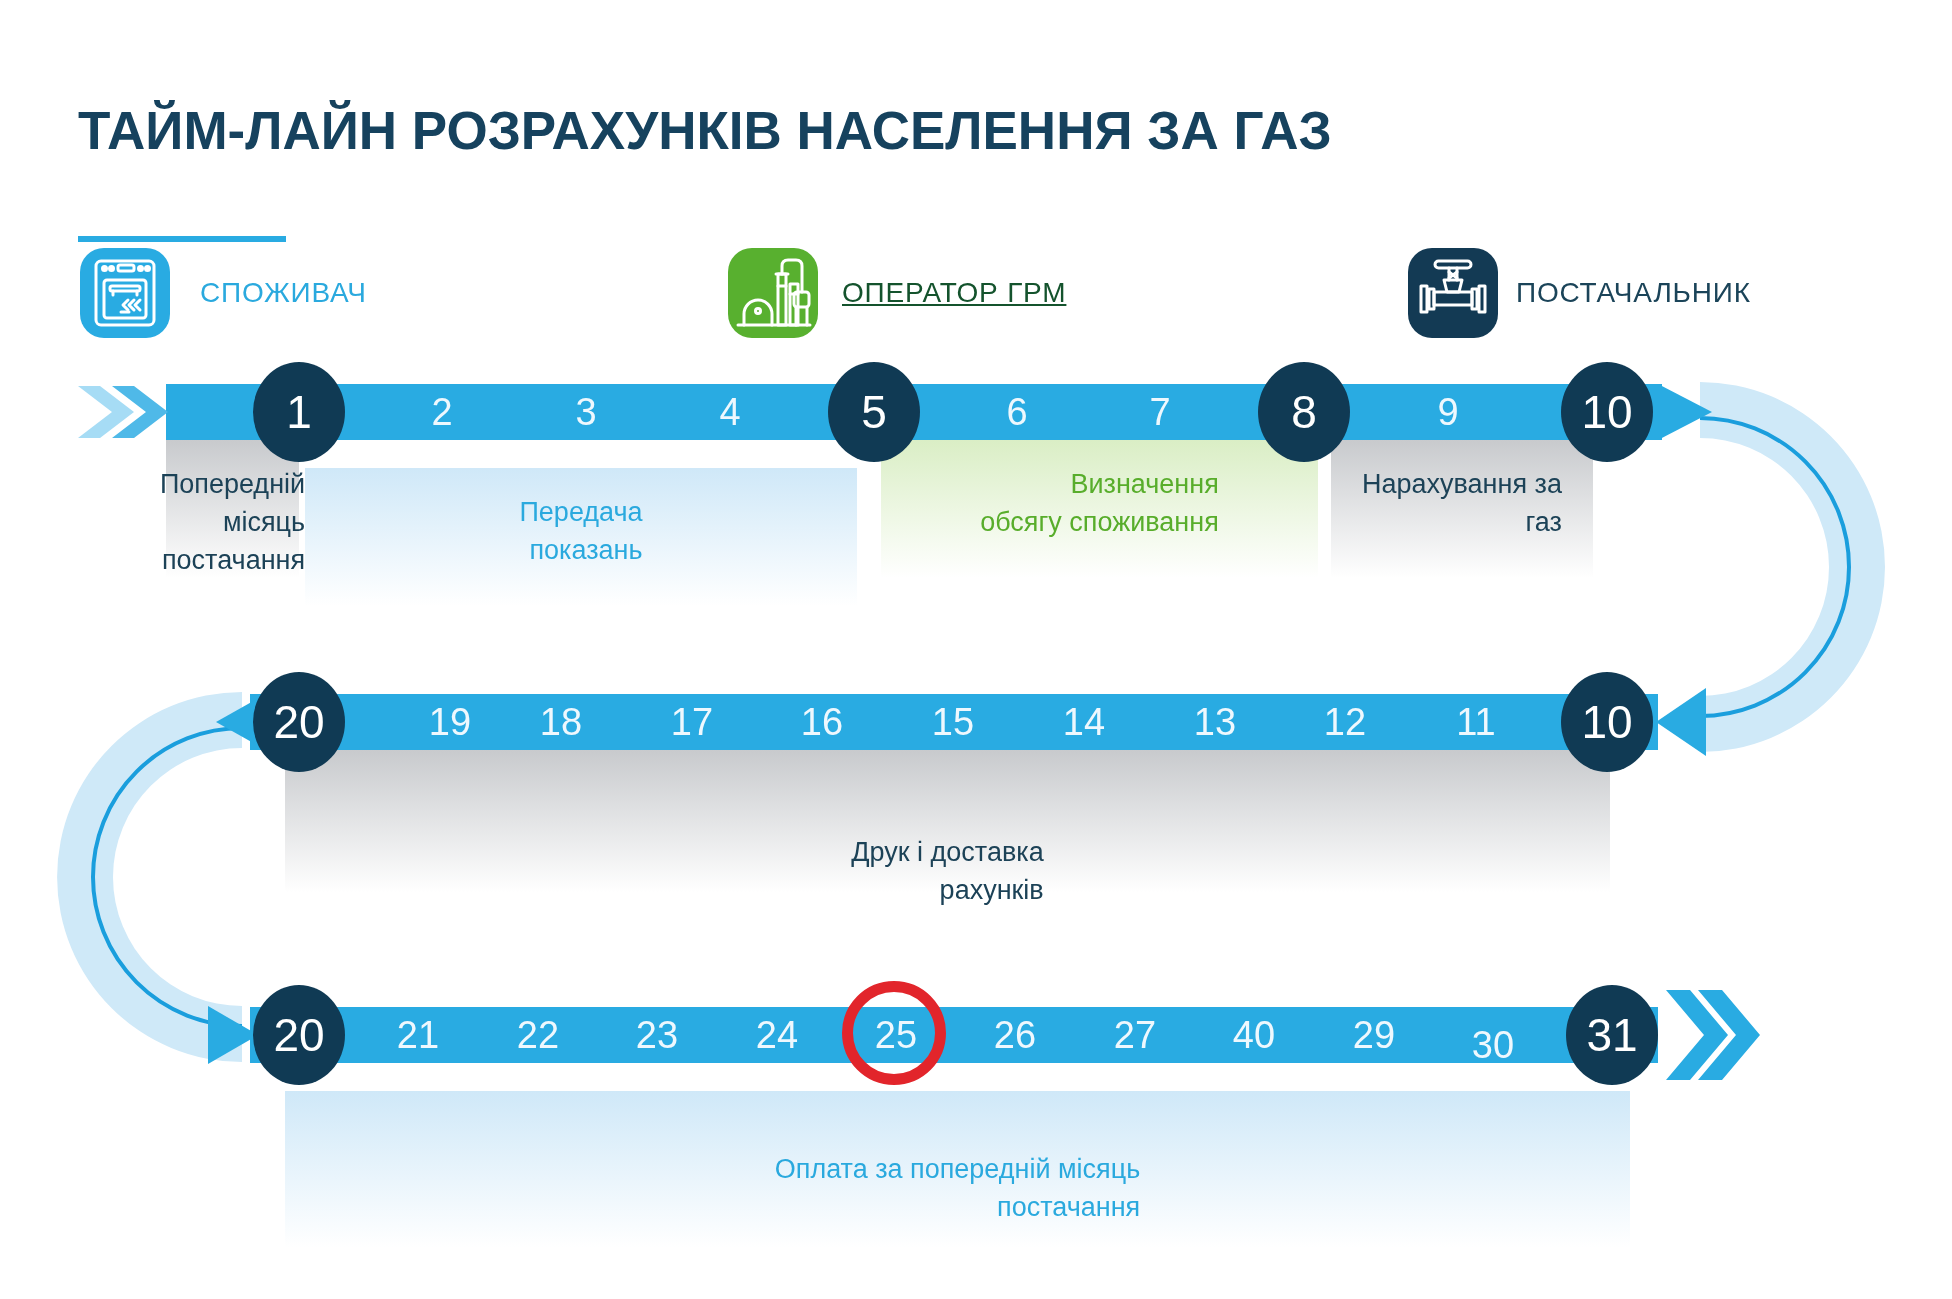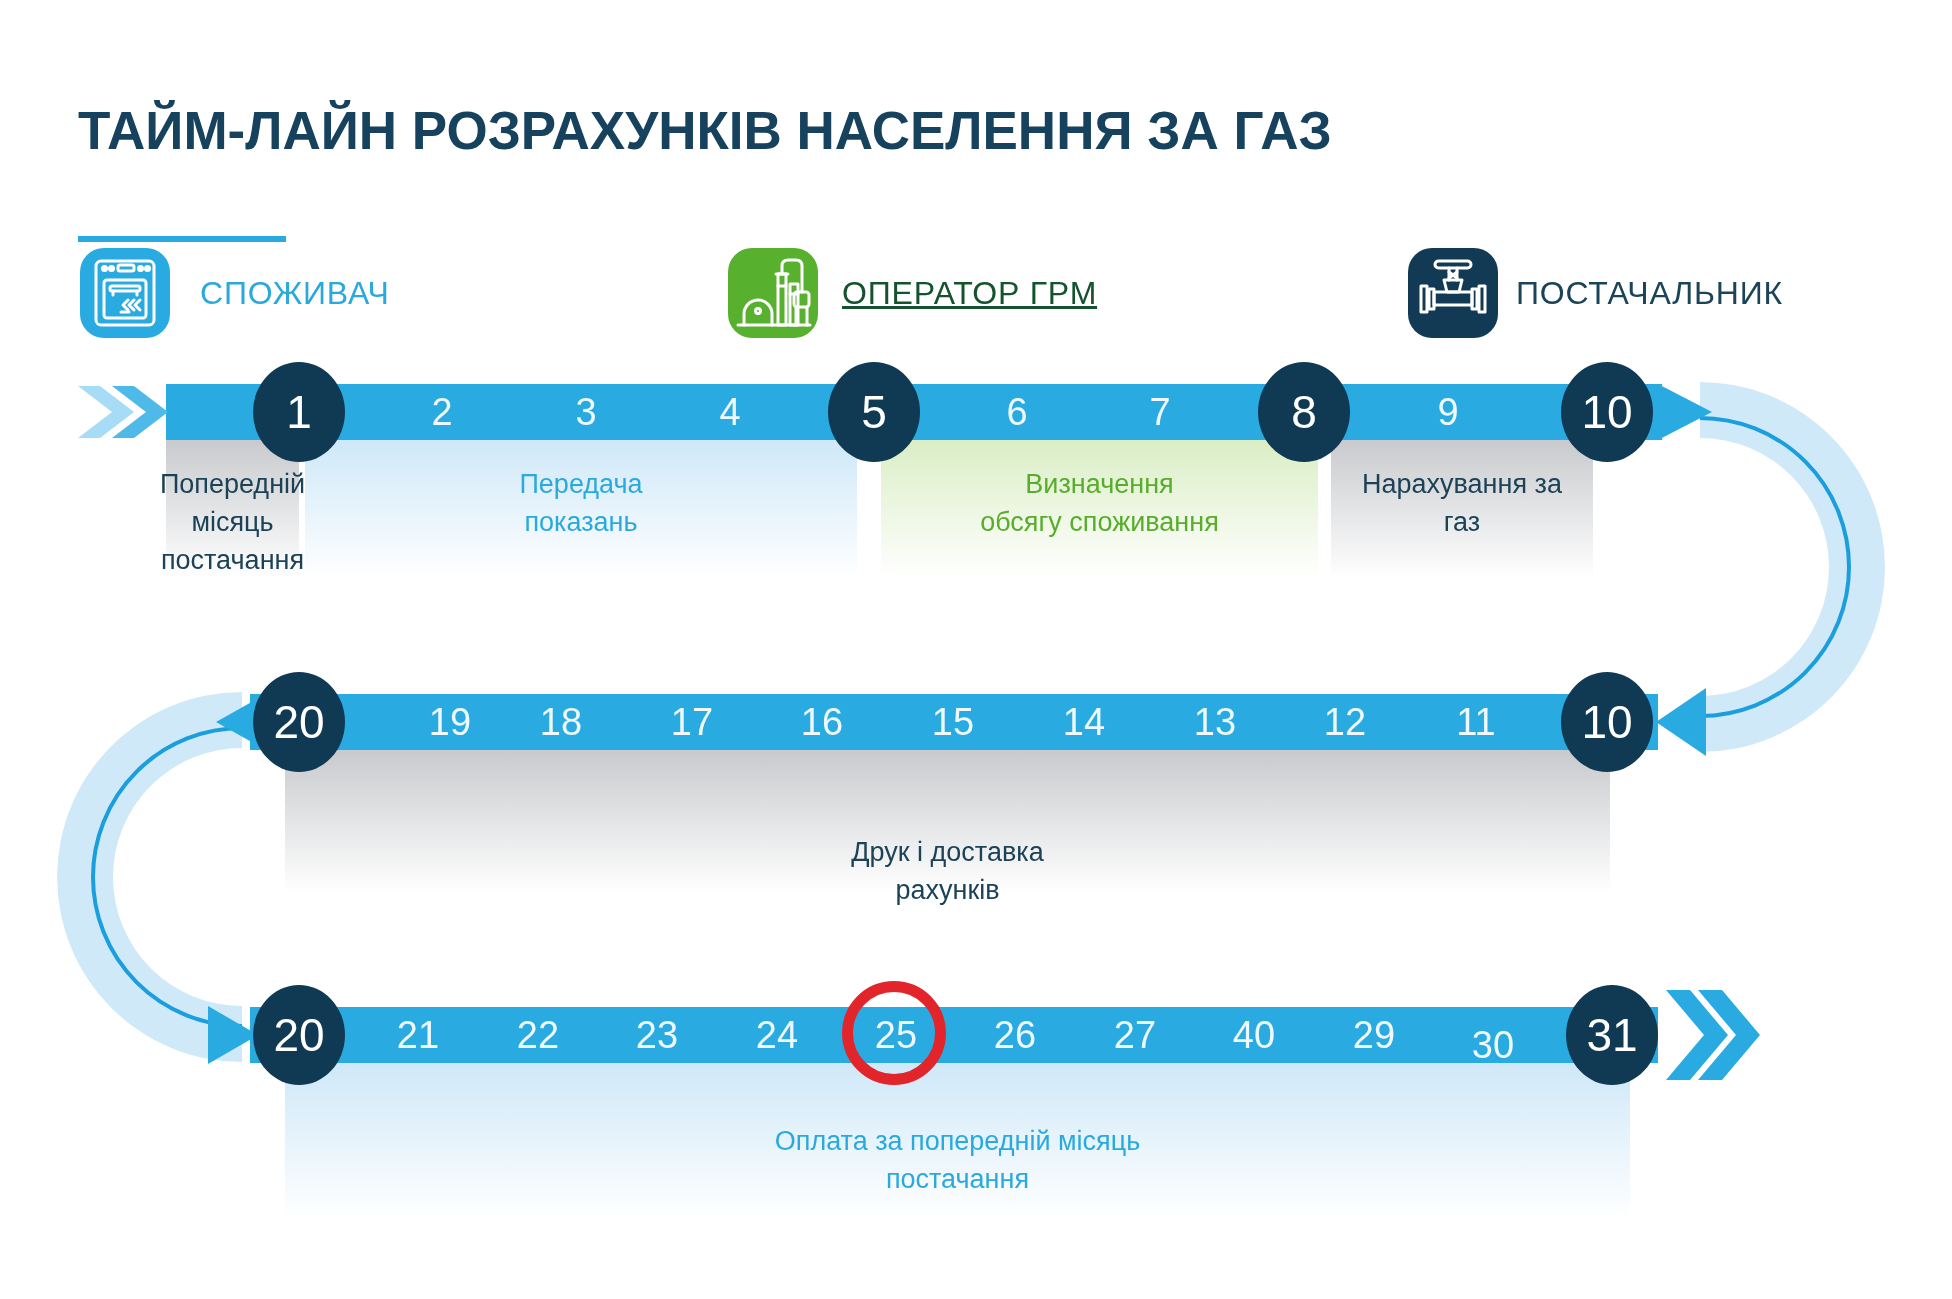--- a/index.html
+++ b/index.html
@@ -10,40 +10,40 @@
   .abs{position:absolute;}
   
   #title{
     left:78px;top:100px;width:1500px;
     font-size:53px;font-weight:800;color:#16425e;letter-spacing:0px;
   }
   #title-underline{left:78px;top:236px;width:208px;height:6px;background:#29abe2;}
   
   .legend-icon{width:90px;height:90px;border-radius:24px;top:248px;}
   .legend-label{top:248px;height:90px;display:flex;align-items:center;
-    font-size:32px;font-weight:500;letter-spacing:0.8px;}
+    font-size:28px;font-weight:500;letter-spacing:0.8px;}
   
   .band{height:56px;background:#29abe2;z-index:2;}
   .num{
     z-index:4;width:90px;height:56px;line-height:56px;text-align:center;
     color:#eef8fe;font-size:38px;font-weight:300;
   }
   .milestone{
     z-index:5;width:92px;height:100px;border-radius:50%;background:#103a54;
     color:#ffffff;font-size:46px;font-weight:300;
     display:flex;align-items:center;justify-content:center;
   }
   
   .seg{z-index:1;display:flex;justify-content:center;}
   .seg .lbl{
-    white-space:pre-line;text-align:center;font-size:27px;line-height:1.4;
+    white-space:pre-line;text-align:right;font-size:27px;line-height:1.4;
     color:#1c4257;font-weight:500;
   }
   .grad-gray{background:linear-gradient(180deg,#c8cacd 0%,rgba(255,255,255,0) 92%);}
-  .grad-blue{background:linear-gradient(180deg,#cfe8f8 0%,rgba(255,255,255,0) 92%);}
+  .grad-blue{background:linear-gradient(180deg,#cfe8f8 0%,rgba(255,255,255,0) 92%);margin-top:28px;}
   .grad-green{background:linear-gradient(180deg,#daeec5 0%,rgba(255,255,255,0) 92%);}
   .txt-blue{color:#2aa9de !important;}
   .txt-green{color:#58ad2b !important;}
   
   #highlight-ring{
     left:842px;top:981px;width:104px;height:104px;border-radius:50%;
     border:11px solid #e2252b;box-sizing:border-box;z-index:6;background:transparent;
   }
   #flow-svg{left:0;top:0;z-index:3;}
   .icon-glyph{position:absolute;left:0;top:0;}

